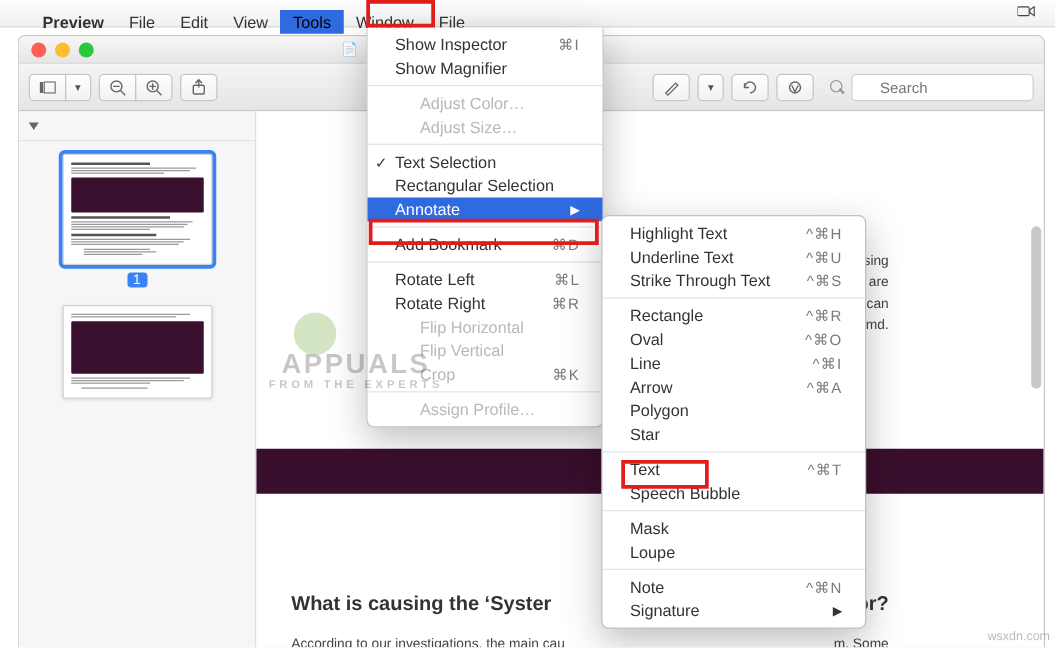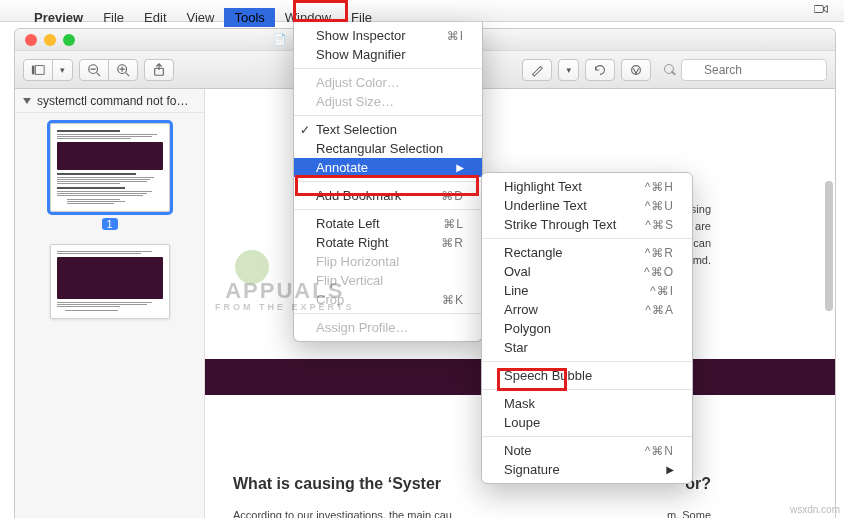--- a/index.html
+++ b/index.html
@@ -51,21 +51,21 @@
 
 
 .content { flex: 1; background: #fff; padding: 20px 28px; overflow: hidden; position: relative; font-size: 12px; color: #333; }
 .content h2 { font-size: 16px; font-weight: 700; margin: 6px 0 8px; }
 
 
 .menu { position: absolute; background: #fff; border: 1px solid #c0c0c0; border-radius: 0 0 6px 6px; box-shadow: 0 10px 30px rgba(0,0,0,0.25); padding: 4px 0; font-size: 13px; }
 .menu.tools { left: 293px; top: 22px; width: 190px; border-top:none; }
 .menu.sub { left: 481px; top: 172px; width: 212px; border-radius: 6px; }
 .mi { display: flex; align-items: center; height: 19px; padding: 0 18px 0 22px; position: relative; }
-.mi.dis { color: #b8b8b8; }
+.mi.dis { color: #b8b8b8; margin-left: 20px; }
 .mi.sep { height: 0; border-top: 1px solid #e3e3e3; margin: 4px 0; padding: 0; }
 .mi .sc { margin-left: auto; font-size: 12px; color: #7a7a7a; letter-spacing: 1px; }
 .mi.sel { background: #2f6ae0; color: #fff; }
 .mi .check { position: absolute; left: 6px; font-size: 12px; }
 .mi .arrow { margin-left: auto; font-size: 10px; }
 .mi.sel .arrow { color: #fff; }
 
 .redbox { position: absolute; border: 3px solid #e21b1b; pointer-events: none; }
 
 .watermark { position: absolute; left: 215px; top: 280px; font-size: 22px; font-weight: 600; color: rgba(0,0,0,0.22); letter-spacing: 2px; text-align: center; line-height: 1; }
@@ -168,21 +168,20 @@
 
     <div class="search-wrap">
       <input class="search" type="text" placeholder="Search" style="">
     </div>
   </div>
 
   <div class="body">
     <div class="sidebar">
       <div class="side-header">
         <span class="disclosure"></span>
-        <span>systemctl command not fo…</span>
       </div>
       <div class="thumbs">
         <div class="thumb selected">
           <div class="p1" style="width:60%"></div>
           <div class="tiny" style="width:95%"></div>
             <div class="tiny" style="width:90%"></div>
             <div class="tiny" style="width:70%"></div>
           <div class="bar"></div>
           <div class="p1" style="width:75%"></div>
           <div class="tiny" style="width:92%"></div>
@@ -330,20 +329,24 @@
       <span class="sc">^⌘A</span>
     </div>
     <div class="mi">
       <span>Polygon</span>
     </div>
     <div class="mi">
       <span>Star</span>
     </div>
     <div class="mi sep"></div>
     <div class="mi">
+      <span>Text</span>
+      <span class="sc">^⌘T</span>
+    </div>
+    <div class="mi">
       <span>Speech Bubble</span>
     </div>
     <div class="mi sep"></div>
     <div class="mi">
       <span>Mask</span>
     </div>
     <div class="mi">
       <span>Loupe</span>
     </div>
     <div class="mi sep"></div>

